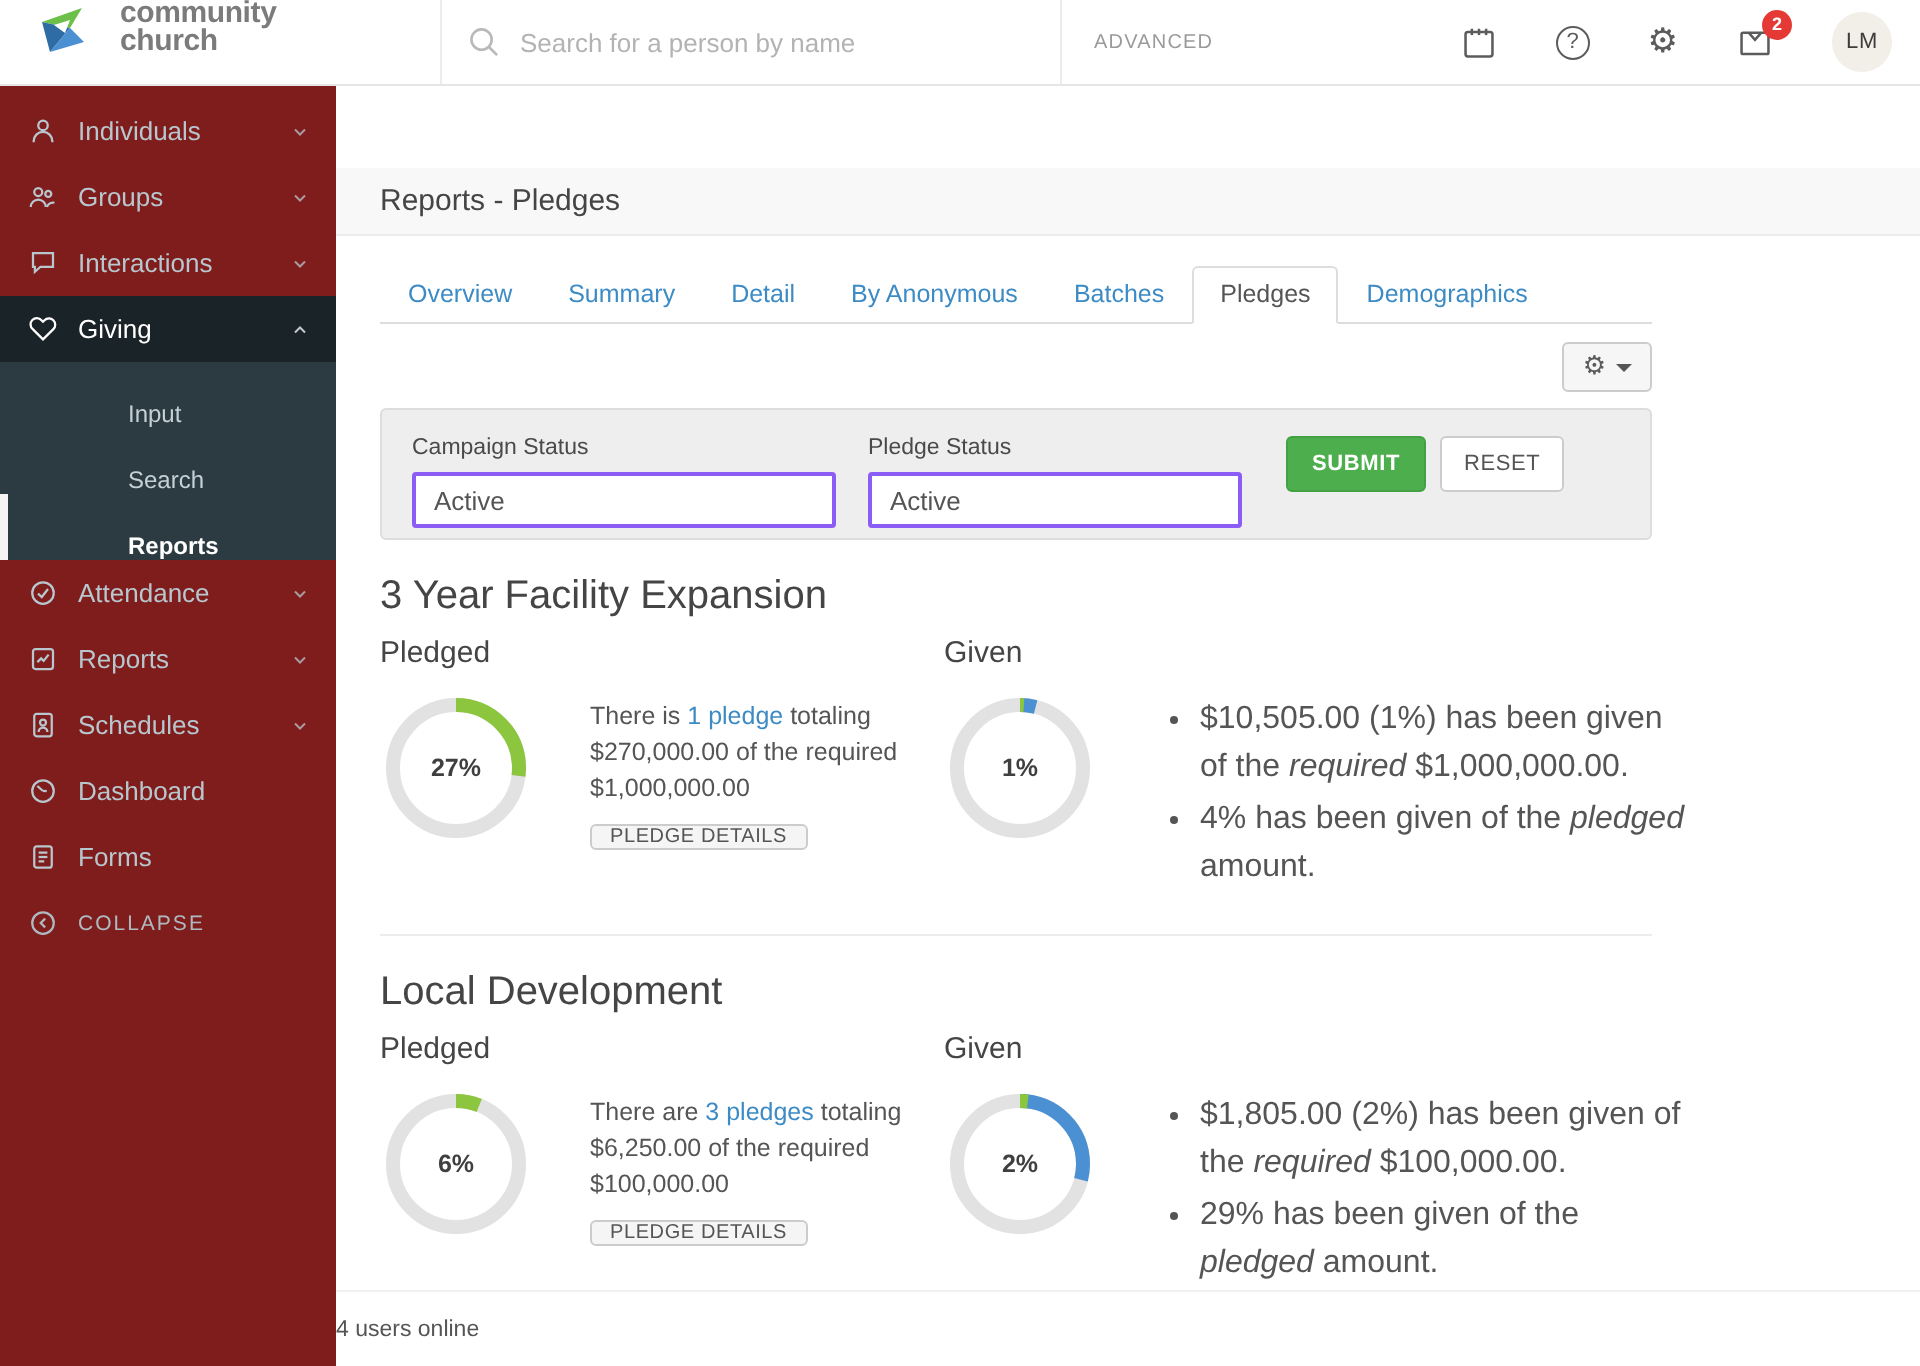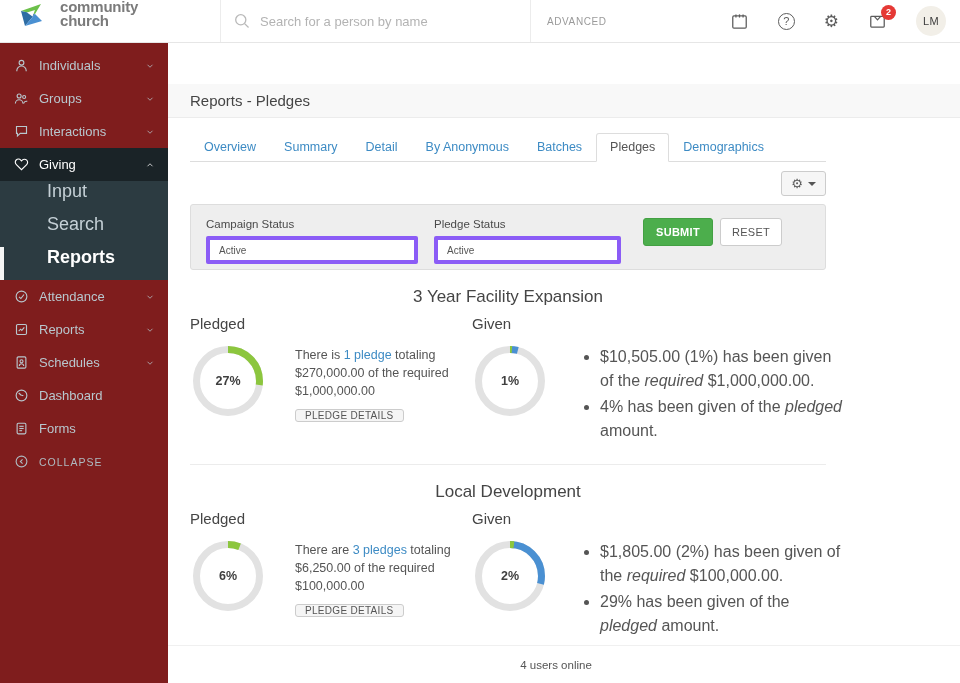--- a/index.html
+++ b/index.html
@@ -21,21 +21,21 @@
   .badge { position:absolute; top:-7px; right:-9px; min-width:15px; height:15px; background:#e53935; color:#fff; border-radius:8px; font-size:9px; display:flex; align-items:center; justify-content:center; padding:0 3px; font-weight:700; }
   .avatar { width:30px; height:30px; border-radius:50%; background:#f2efe8; color:#3d3d3d; font-size:11px; display:flex; align-items:center; justify-content:center; letter-spacing:0.3px; }
 
   
   .sidebar { position:absolute; top:43px; left:0; bottom:0; width:168px; background:#7f1d1d; padding-top:6px; }
   .side-item { display:flex; align-items:center; height:33px; padding:0 13px; color:#b8c7ce; font-size:13px; cursor:pointer; }
   .side-item .s-icon { width:16px; display:inline-flex; justify-content:center; margin-right:10px; flex:none; }
   .side-item .chev { margin-left:auto; opacity:0.75; display:inline-flex; }
   .side-item.active-parent { background:#1a2327; color:#fff; }
   .submenu { background:#2c3b41; }
-  .sub-item { display:flex; align-items:flex-start; height:33px; padding-left:43px; color:#c5d0d6; font-size:18px; cursor:pointer; border-left:4px solid transparent; }
+  .sub-item { display:flex; align-items:flex-end; height:33px; padding-left:60px; color:#c5d0d6; font-size:12px; cursor:pointer; border-left:4px solid transparent; }
   .sub-item.active { color:#fff; border-left-color:#f5f5f5; font-weight:700; }
   .collapse-item { display:flex; align-items:center; height:33px; padding:0 13px; color:#aebac0; font-size:10.5px; letter-spacing:1px; cursor:pointer; margin-top:0; }
   .collapse-item .s-icon { width:16px; display:inline-flex; justify-content:center; margin-right:10px; }
 
   
   .main { position:absolute; top:43px; left:168px; right:0; bottom:0; background:#fff;margin-top:41px; }
   .page-header { height:34px; background:#f8f8f8; border-bottom:1px solid #ececec; line-height:34px; padding-left:22px; font-size:15px; color:#454545; }
   .content { padding:0 0 0 22px; width:658px; }
 
   
@@ -46,46 +46,46 @@
   
   .tools-row { width:636px; display:flex; justify-content:flex-end; margin-top:9px; }
   .gear-btn { height:25px; padding:0 9px; background:#f6f6f6; border:1px solid #ccc; border-radius:3px; display:inline-flex; align-items:center; gap:5px; cursor:pointer; color:#555; }
   .gear-btn .gear-glyph { font-size:13px; }
   .caret { width:0; height:0; border-left:4px solid transparent; border-right:4px solid transparent; border-top:4px solid #555; }
 
   
   .filter-panel { width:636px; margin-top:8px; background:#eee; border:1px solid #ddd; border-radius:3px; padding:13px 15px 5px; display:flex; }
   .f-group { margin-right:16px; }
   .f-label { font-size:11.5px; color:#4a4a4a; margin-bottom:6px; }
-  .f-input { height:28px; border:4px solid #8b5cf6; border-radius:2px; background:#fff; font-size:10px; color:#555; padding:0 9px; font-family:inherit; outline:none; }
+  .f-input { height:28px; border:2px solid #8b5cf6; border-radius:2px; background:#fff; font-size:13px; color:#555; padding:0 9px; font-family:inherit; outline:none; }
   .f-input.w1 { width:212px; }
   .f-input.w2 { width:187px; }
   .f-buttons { display:flex; align-items:flex-start; gap:7px; padding-left:6px; padding-bottom:1px; }
   .btn-submit { background:#4cae4c; border:1px solid #43a043; color:#fff; font-size:11px; font-weight:700; padding:7px 12px; border-radius:3px; cursor:pointer; letter-spacing:0.3px; font-family:inherit; }
   .btn-reset { background:#fff; border:1px solid #ccc; color:#555; font-size:11px; padding:7px 11px; border-radius:3px; cursor:pointer; letter-spacing:0.3px; font-family:inherit; }
 
   
   .campaign { width:636px; }
-  .campaign h2 { font-size:17px; font-weight:400; color:#454545; margin:17px 0 8px;text-align:center; }
+  .campaign h2 { font-size:20px; font-weight:400; color:#454545; margin:17px 0 8px; }
   .camp-row { display:flex; }
   .col-pledged { width:282px; flex:none; }
   .col-given { flex:1; }
   .col-label { font-size:15px; color:#454545; margin-bottom:11px; }
   .col-body { display:flex; }
   .donut { position:relative; width:76px; height:76px; flex:none; }
   .donut svg { position:absolute; top:0; left:0; }
   .donut-label { position:absolute; inset:0; display:flex; align-items:center; justify-content:center; font-size:12.5px; font-weight:700; color:#3f3f3f; }
   .pledge-info { margin-left:29px; width:176px; font-size:12.5px; color:#555; line-height:1.45; padding-top:3px; }
   .pledge-link { color:#3d8bc4; text-decoration:none; cursor:pointer; }
   .btn-details { margin-top:9px; background:#f5f5f5; border:1px solid #ccc; color:#555; font-size:10px; padding:0 9px; border-radius:3px; cursor:pointer; letter-spacing:0.3px; font-family:inherit; }
   .given-bullets { margin-left:37px; padding-left:15px; width:258px; font-size:16px; color:#555; line-height:1.5; padding-top:2px; }
   .given-bullets li { margin-bottom:2px; }
   .sec-divider { border:none; border-top:1px solid #ececec; width:636px; margin-top:19px; }
 
-  .footer { position:absolute; left:0; right:0; bottom:0; height:38px; border-top:1px solid #f0f0f0; font-size:11.5px; color:#555; display:flex; align-items:center; justify-content:center; padding-right:16px; background:#fff; }
+  .footer { position:absolute; left:0; right:0; bottom:0; height:38px; border-top:1px solid #f0f0f0; font-size:11.5px; color:#555; display:flex; align-items:center; justify-content:flex-start; padding-right:16px; background:#fff; }
 
   svg.ic { display:block; }
 </style>
 </head>
 <body>
 
 <div class="topbar">
   <div class="logo-block">
     <span>
       <svg class="ic" width="30" height="30" viewBox="0 0 30 30">

